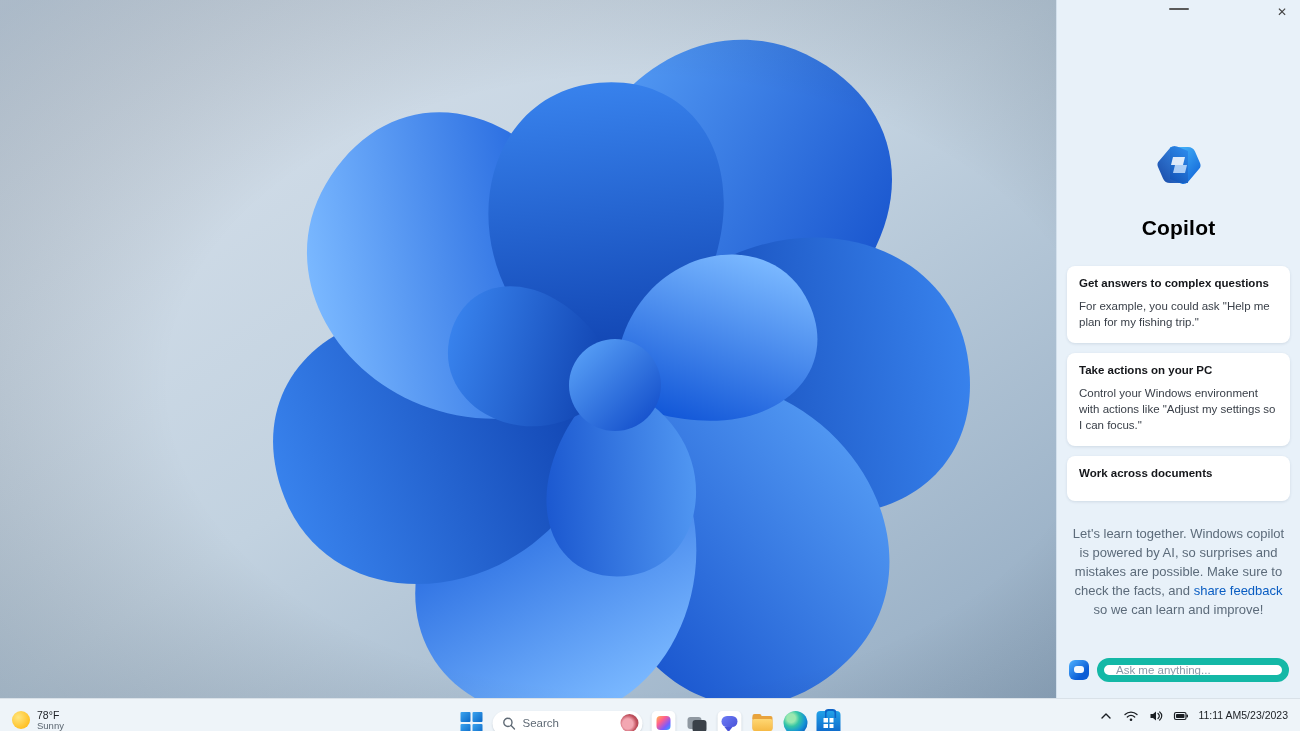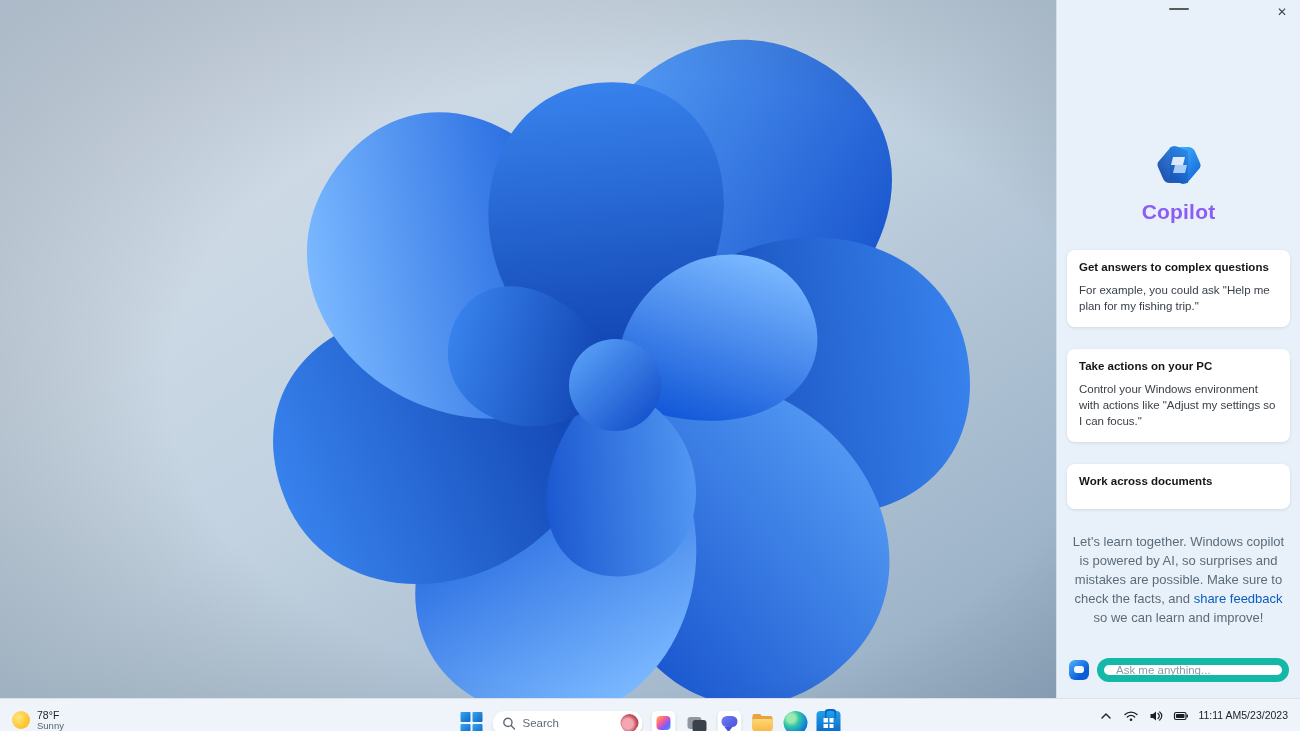--- a/index.html
+++ b/index.html
@@ -13,22 +13,22 @@
 
   
   .copilot-panel{position:absolute;left:1056px;top:0;width:244px;height:698px;
     background:#e8f1f9;display:flex;flex-direction:column;border-left:1px solid #d3e0ec;}
   .cp-header{position:relative;height:26px;flex:none;}
   .cp-handle{position:absolute;left:50%;top:8px;transform:translateX(-50%);
     width:20px;height:2px;border-radius:2px;background:#5a5a5a;cursor:pointer;}
   .cp-close{position:absolute;right:10px;top:4px;width:16px;height:16px;
     color:#444;font-size:12px;line-height:16px;text-align:center;cursor:pointer;}
   .cp-logo-wrap{flex:none;display:flex;flex-direction:column;align-items:center;margin-top:116px;}
-  .cp-title{margin-top:12px;font-size:21px;font-weight:700;color:#8b5cf6;letter-spacing:.2px;}
-  .cp-cards{flex:none;margin-top:26px;display:flex;flex-direction:column;gap:22px;padding:0 10px;}
+  .cp-title{margin-top:28px;font-size:21px;font-weight:700;color:#000000;letter-spacing:.2px;}
+  .cp-cards{flex:none;margin-top:26px;display:flex;flex-direction:column;gap:10px;padding:0 10px;}
   .cp-card{background:#ffffff;border-radius:8px;padding:11px 12px 13px;
     box-shadow:0 1px 3px rgba(30,60,90,.12);cursor:pointer;}
   .cp-card-title{font-size:11.5px;font-weight:700;color:#14161a;margin-bottom:9px;}
   .cp-card-body{font-size:11.5px;color:#3a4049;line-height:1.4;}
   .cp-disclaimer{margin-top:24px;padding:0 14px;font-size:13px;line-height:1.45;
     color:#5c6b7a;text-align:center;}
   .cp-disclaimer a{color:#0a5dc2;text-decoration:none;cursor:pointer;}
   .cp-input-row{margin-top:auto;flex:none;display:flex;align-items:center;gap:8px;
     padding:0 12px 16px 12px;}
   .cp-input-icon{flex:none;width:20px;height:20px;border-radius:6px;

